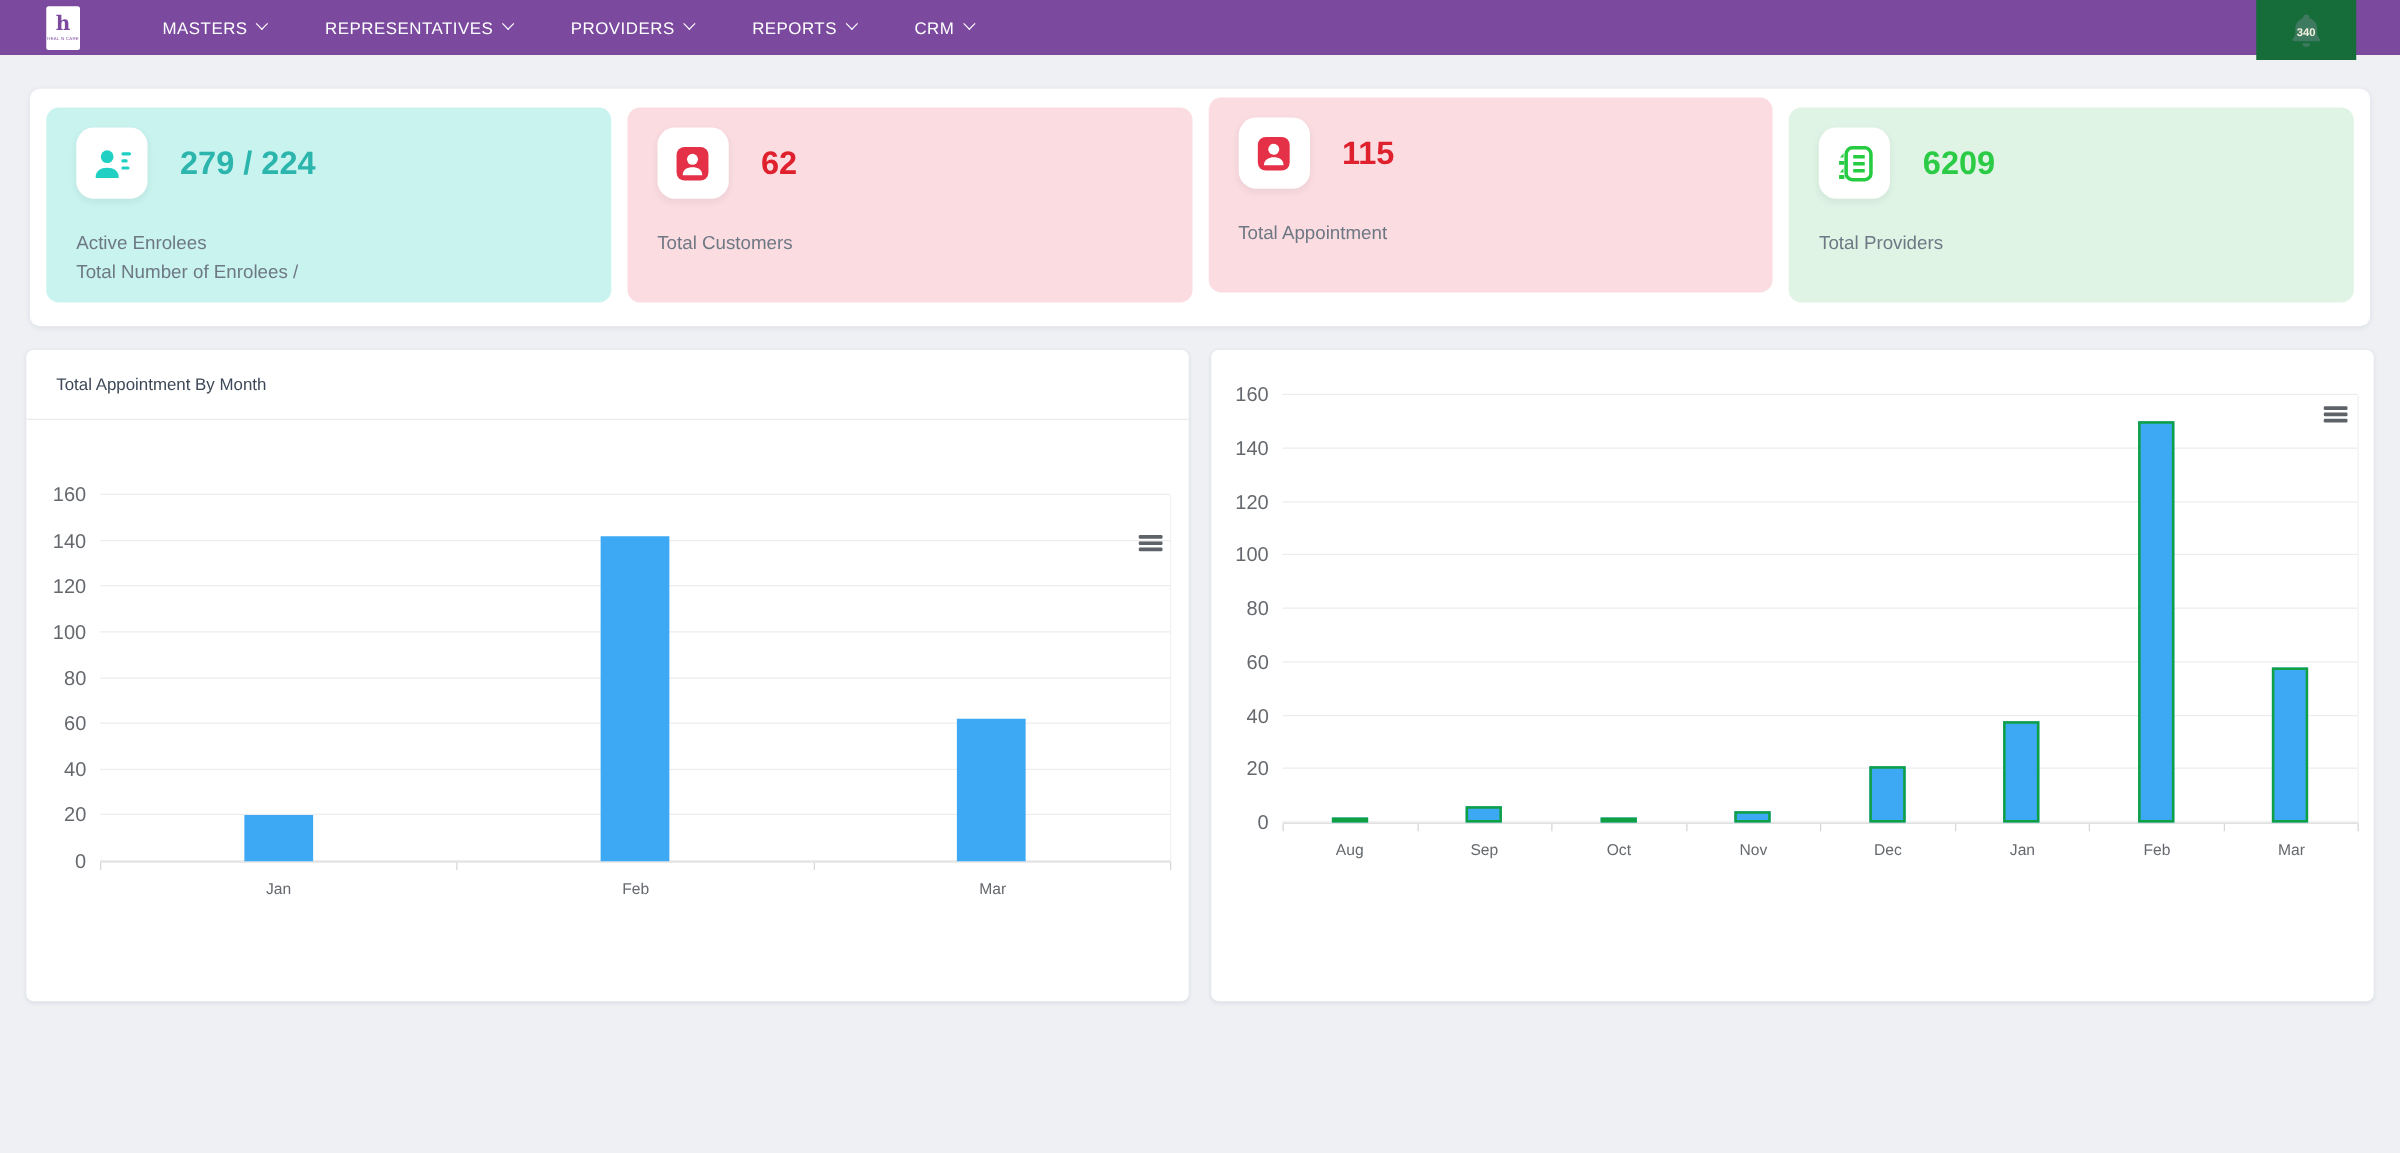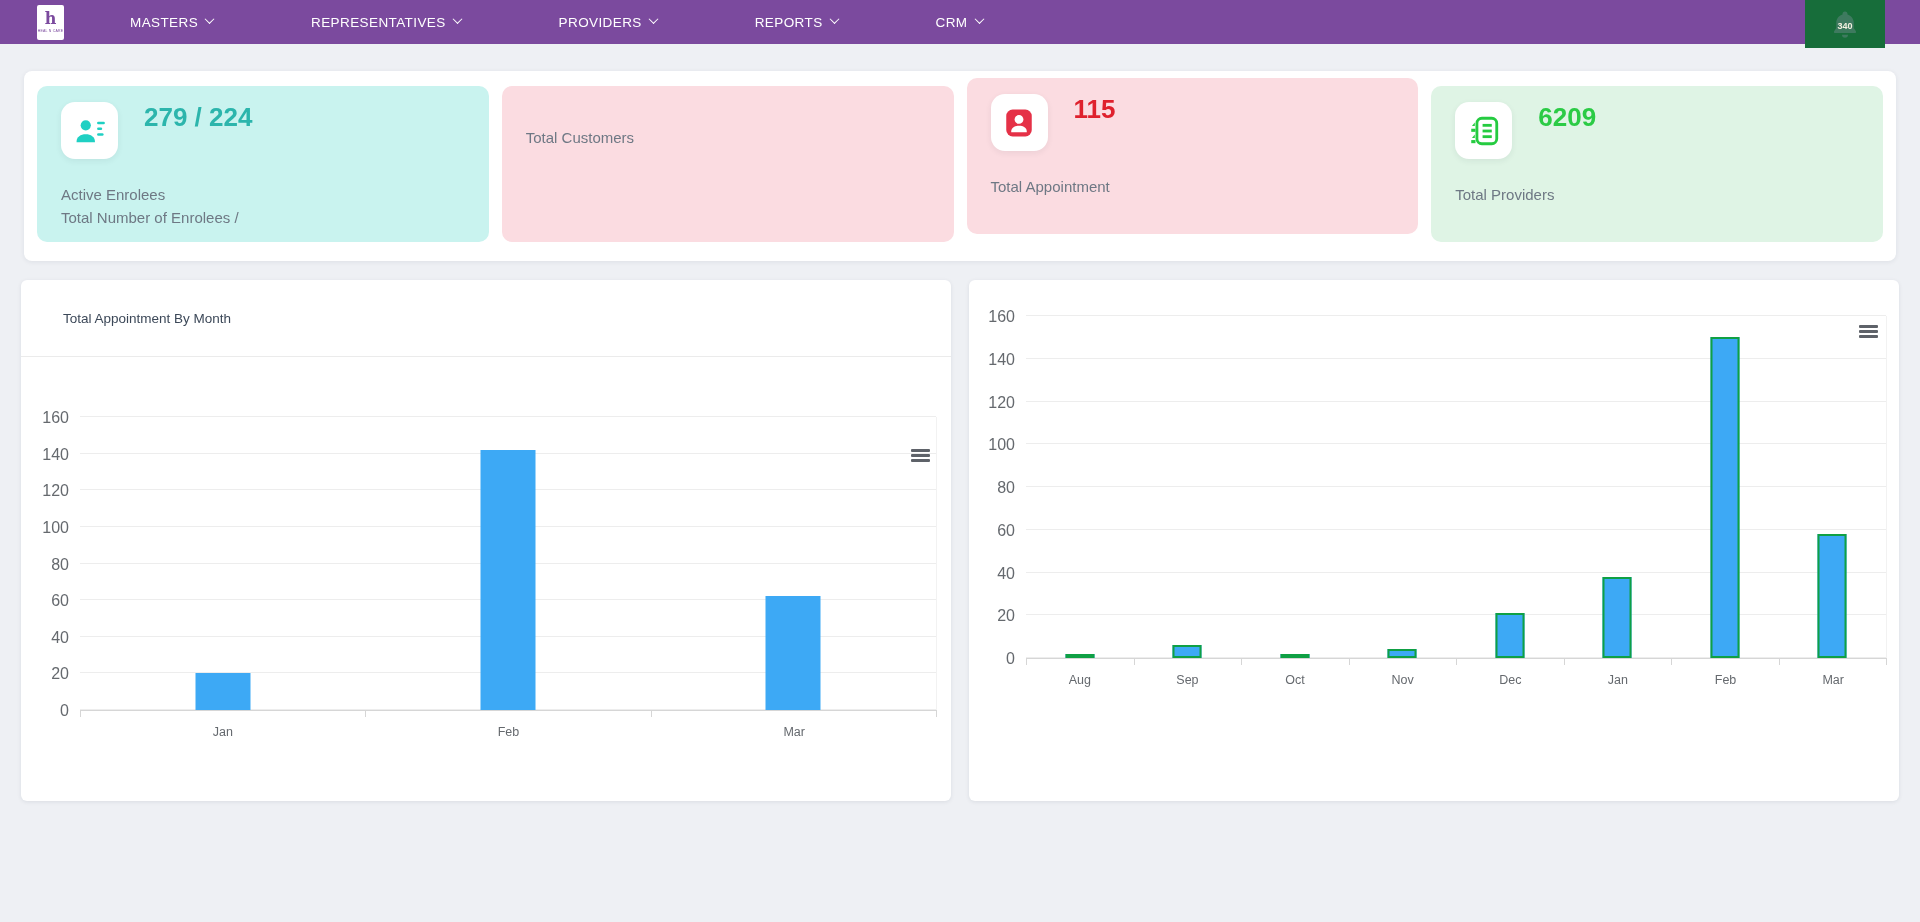--- a/index.html
+++ b/index.html
@@ -29,21 +29,21 @@
   }
   .logo-h {
     font-family:"DejaVu Serif", serif;
     font-size:16px; font-weight:700;
     color:#7b4a9e; line-height:1;
   }
   .logo-caption {
     font-size:3.5px; color:#7b4a9e;
     letter-spacing:.2px; margin-top:1.5px; white-space:nowrap;
   }
-  .menu { display:flex; margin-left:66px; gap:98px; align-items:center; }
+  .menu { display:flex; margin-left:66px; gap:47px; align-items:center; }
   .menu-item {
     display:flex; align-items:center; gap:8px;
     color:#fff; font-size:13.5px; font-weight:500;
     letter-spacing:.4px; cursor:pointer; white-space:nowrap;
   }
   .chev {
     width:7px; height:7px;
     border-right:1.8px solid #fff; border-bottom:1.8px solid #fff;
     transform:rotate(45deg) translate(-1px,-1px);
     margin-top:-3px;
@@ -80,21 +80,21 @@
     flex:1;
     height:156px;
     border-radius:10px;
     padding:16px 24px;
     cursor:pointer;
   }
   .stat-card.raised { margin-top:-8px; }
   .card-teal  { background:#c9f3ef; }
   .card-pink  { background:#fbdce1; }
   .card-green { background:#dff4e5; }
-  .stat-top { display:flex; gap:26px; }
+  .stat-top { display:flex; align-items:center; gap:26px; }
   .icon-box {
     width:57px; height:57px;
     background:#fff; border-radius:14px;
     display:flex; align-items:center; justify-content:center;
     box-shadow:0 2px 6px rgba(30,40,60,.07);
   }
   .icon-box svg { width:34px; height:34px; }
   .stat-value { font-size:26px; font-weight:700; }
   .val-teal  { color:#2cb5ac; }
   .val-red   { color:#df212d; }
@@ -106,23 +106,23 @@
 
   
   .charts-row { display:flex; gap:18px; margin:19px 21px 0; }
   .panel {
     flex:1; height:521px;
     background:#fff; border-radius:6px;
     box-shadow:0 1px 4px rgba(21,34,50,.09);
     overflow:hidden;
   }
   .panel-header {
-    height:77px;
+    height:56px;
     display:flex; align-items:center;
-    padding-left:42px;
+    padding-left:24px;
     font-size:13.5px; color:#3c4858;
     border-bottom:1px solid #ebebeb;
   }
   .chart-body { position:relative; }
   .hamburger {
     position:absolute; right:21px;
     width:19px; display:flex; flex-direction:column; gap:2.5px;
     cursor:pointer;
   }
   #chart-0 .hamburger { top:32px; }
@@ -224,20 +224,30 @@
       </div>
       <div class="stat-value val-teal">279 / 224</div>
     </div>
     <div class="stat-label">
       <div>Active Enrolees</div>
       <div>Total Number of Enrolees /</div>
     </div>
   </div>
 
   <div class="stat-card card-pink">
+    <div class="stat-top">
+      <div class="icon-box">
+        <svg viewBox="0 0 24 24">
+          <rect x="3" y="2.5" width="18" height="19" rx="4.5" fill="#e53147"></rect>
+          <circle cx="12" cy="9.5" r="3.1" fill="#fff"></circle>
+          <path d="M6.5 18.2c0-2.8 2.5-4.2 5.5-4.2s5.5 1.4 5.5 4.2v.3h-11z" fill="#fff"></path>
+        </svg>
+      </div>
+      <div class="stat-value val-red">62</div>
+    </div>
     <div class="stat-label">
       <div>Total Customers</div>
       <div></div>
     </div>
   </div>
 
   <div class="stat-card card-pink raised">
     <div class="stat-top">
       <div class="icon-box">
         <svg viewBox="0 0 24 24">

